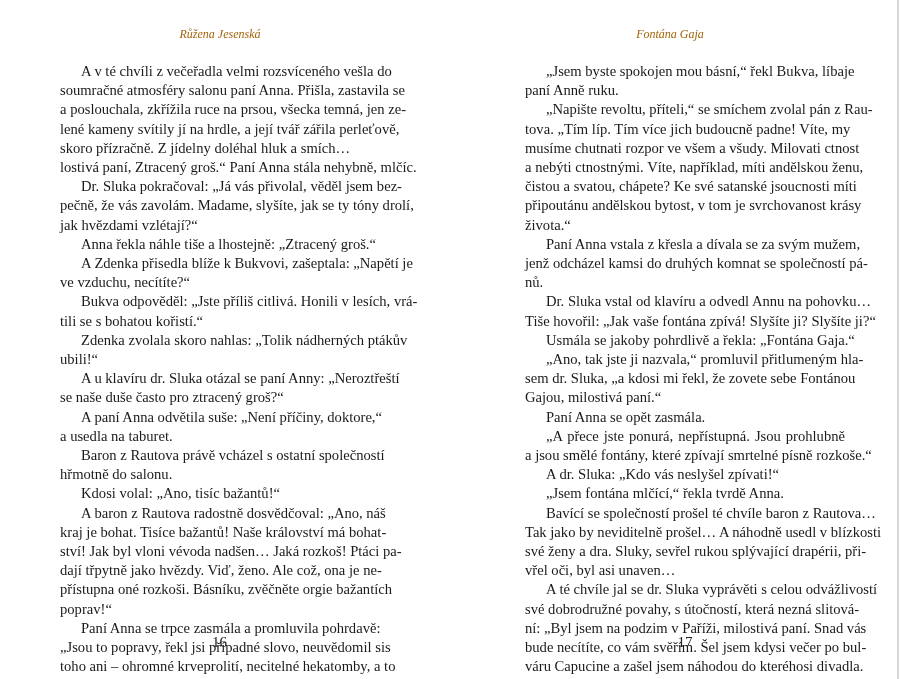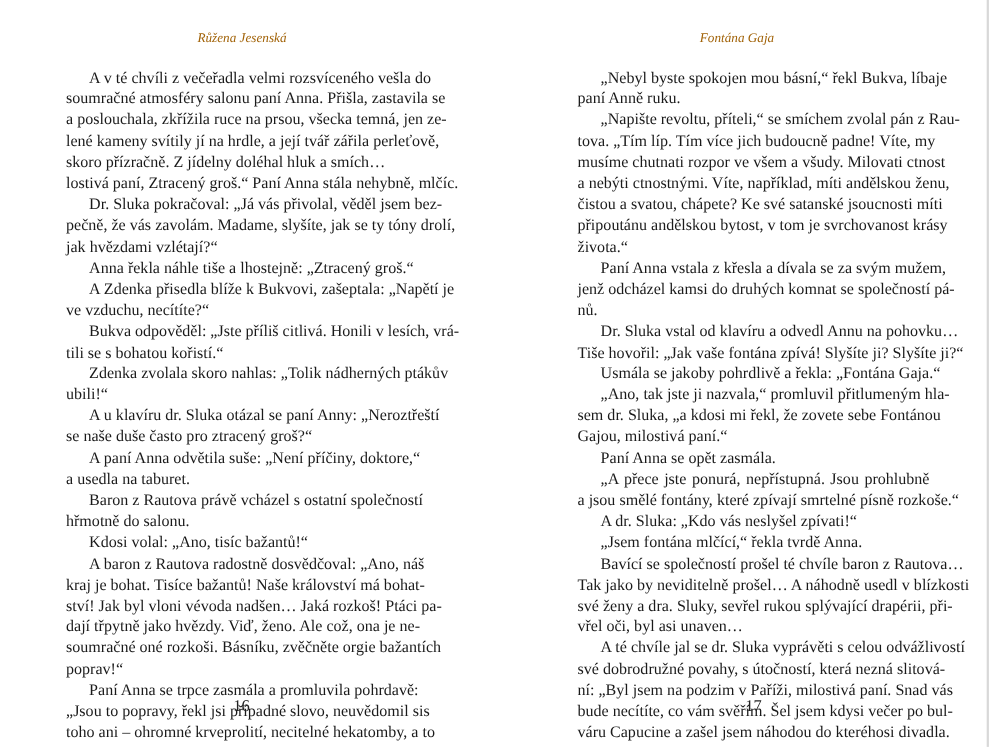--- a/index.html
+++ b/index.html
@@ -60,32 +60,32 @@
         <span class="line last">se naše duše často pro ztracený groš?“</span>
         <span class="line indent">A paní Anna odvětila suše: „Není příčiny, doktore,“</span>
         <span class="line last">a usedla na taburet.</span>
         <span class="line indent">Baron z Rautova právě vcházel s ostatní společností</span>
         <span class="line last">hřmotně do salonu.</span>
         <span class="line indent last">Kdosi volal: „Ano, tisíc bažantů!“</span>
         <span class="line indent">A baron z Rautova radostně dosvědčoval: „Ano, náš</span>
         <span class="line">kraj je bohat. Tisíce bažantů! Naše království má bohat-</span>
         <span class="line">ství! Jak byl vloni vévoda nadšen… Jaká rozkoš! Ptáci pa-</span>
         <span class="line">dají třpytně jako hvězdy. Viď, ženo. Ale což, ona je ne-</span>
-        <span class="line">soumračné oné rozkoši. Básníku, zvěčněte orgie bažantích</span>
+        <span class="line">přístupna oné rozkoši. Básníku, zvěčněte orgie bažantích</span>
         <span class="line last">poprav!“</span>
         <span class="line indent">Paní Anna se trpce zasmála a promluvila pohrdavě:</span>
         <span class="line">„Jsou to popravy, řekl jsi případné slovo, neuvědomil sis</span>
         <span class="line">toho ani – ohromné krveprolití, necitelné hekatomby, a to</span>
       </div>
     <div class="folio">16</div>
   </div>
   <div class="page right">
     <div class="header">Fontána Gaja</div>
     <div class="body-text" id="right-body">
-        <span class="line indent">„Nebyl byste spokojen mou básní,“ řekl Bukva, líbaje</span>
+        <span class="line indent">„Jsem byste spokojen mou básní,“ řekl Bukva, líbaje</span>
         <span class="line last">paní Anně ruku.</span>
         <span class="line indent">„Napište revoltu, příteli,“ se smíchem zvolal pán z Rau-</span>
         <span class="line">tova. „Tím líp. Tím více jich budoucně padne! Víte, my</span>
         <span class="line">musíme chutnati rozpor ve všem a všudy. Milovati ctnost</span>
         <span class="line">a nebýti ctnostnými. Víte, například, míti andělskou ženu,</span>
         <span class="line">čistou a svatou, chápete? Ke své satanské jsoucnosti míti</span>
         <span class="line">připoutánu andělskou bytost, v tom je svrchovanost krásy</span>
         <span class="line last">života.“</span>
         <span class="line indent">Paní Anna vstala z křesla a dívala se za svým mužem,</span>
         <span class="line">jenž odcházel kamsi do druhých komnat se společností pá-</span>

